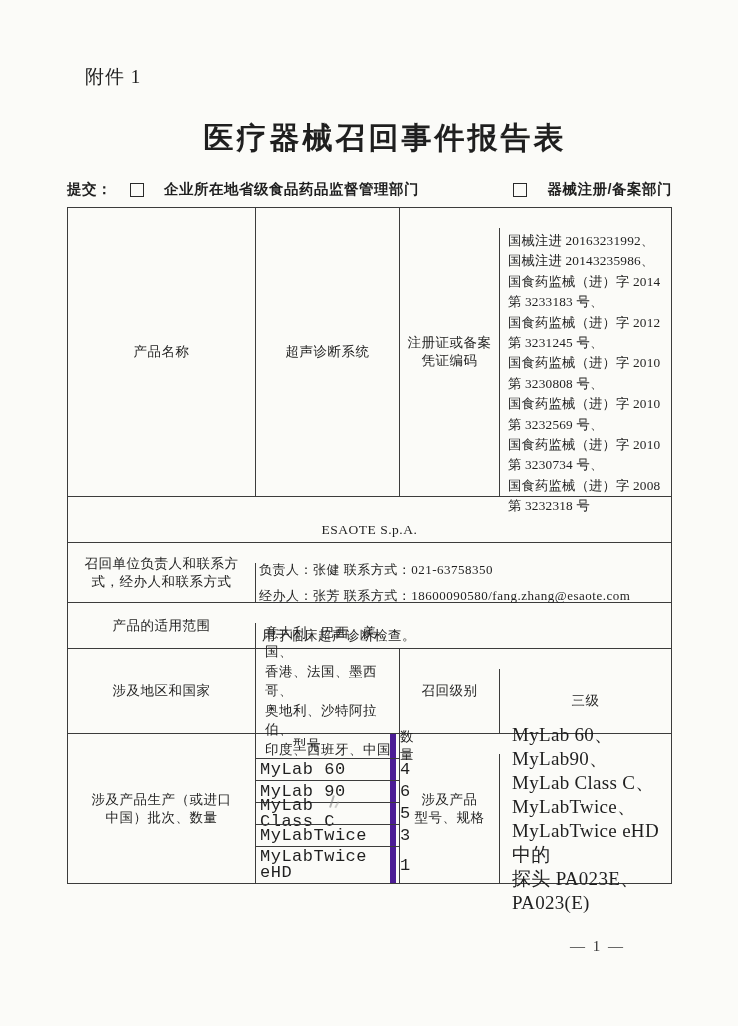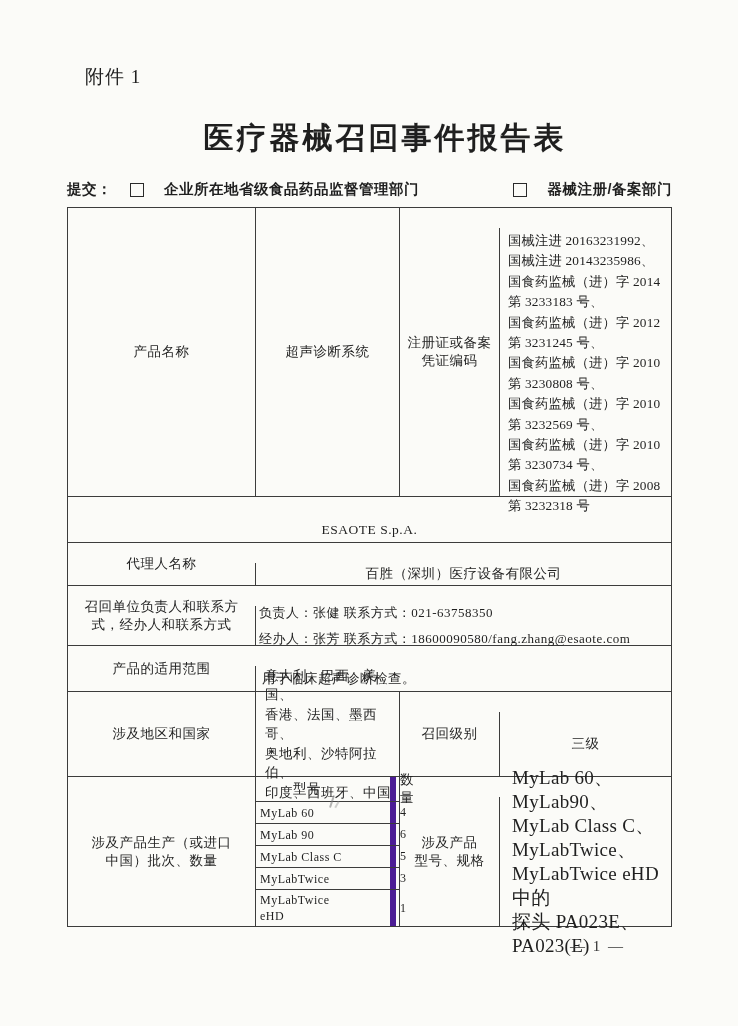--- a/index.html
+++ b/index.html
@@ -68,24 +68,24 @@
   .r5{height:46px;}
   .r6{height:85px;}
   .r7{height:150px;}
 
   .regnums{line-height:20.4px;padding:3px 8px;font-size:13.3px;letter-spacing:.2px;}
   .contacts{line-height:26px;padding-left:3px;font-size:13px;}
   .regions{line-height:19.5px;padding-left:9px;font-size:13.5px;}
   .spec-val{line-height:24px;padding-left:12px;font-size:19px;letter-spacing:.3px;}
 
   
-  .inner{flex-direction:column;padding:0;align-items:stretch;}
+  .inner{flex-direction:column;padding:0;align-items:stretch;font-family:Liberation Mono, monospace;}
   .irow{display:flex;flex:0 0 auto;box-sizing:border-box;}
   .irow + .irow{border-top:1px solid #3c3c3c;}
-  .icell{box-sizing:border-box;display:flex;align-items:center;padding:1px 4px;font-size:12px;}
+  .icell{box-sizing:border-box;display:flex;align-items:center;padding:1px 4px;font-size:17px;}
   .icell + .icell{border-left:6px solid #4c1d95;margin-left:32px;}
   .iname{width:102px;flex:0 0 auto;justify-content:flex-start;text-align:left;line-height:16px;}
   .iqty{flex:1 1 auto;justify-content:center;text-align:center;}
   .ihead{height:24px;}
   .ihead .icell{justify-content:center;text-align:center;font-size:13.5px;}
   .imodel{height:22px;}
   .ilast{flex:1 1 auto;}
 
   .page-number{
     position:absolute;top:938px;left:570px;
@@ -141,24 +141,20 @@
 国食药监械（进）字 2010
 第 3230734 号、
 国食药监械（进）字 2008
 第 3232318 号</div>
     </div>
 
     <div class="trow r2">
       <div class="cell c4">ESAOTE S.p.A.</div>
     </div>
 
-    <div class="trow r3">
-      <div class="cell c1">代理人名称</div>
-      <div class="cell c4">百胜（深圳）医疗设备有限公司</div>
-    </div>
 
     <div class="trow r4">
       <div class="cell c1 pre">召回单位负责人和联系方
 式，经办人和联系方式</div>
       <div class="cell c4 left pre contacts">负责人：张健 联系方式：021-63758350
 经办人：张芳 联系方式：18600090580/fang.zhang@esaote.com</div>
     </div>
 
     <div class="trow r5">
       <div class="cell c1">产品的适用范围</div>

